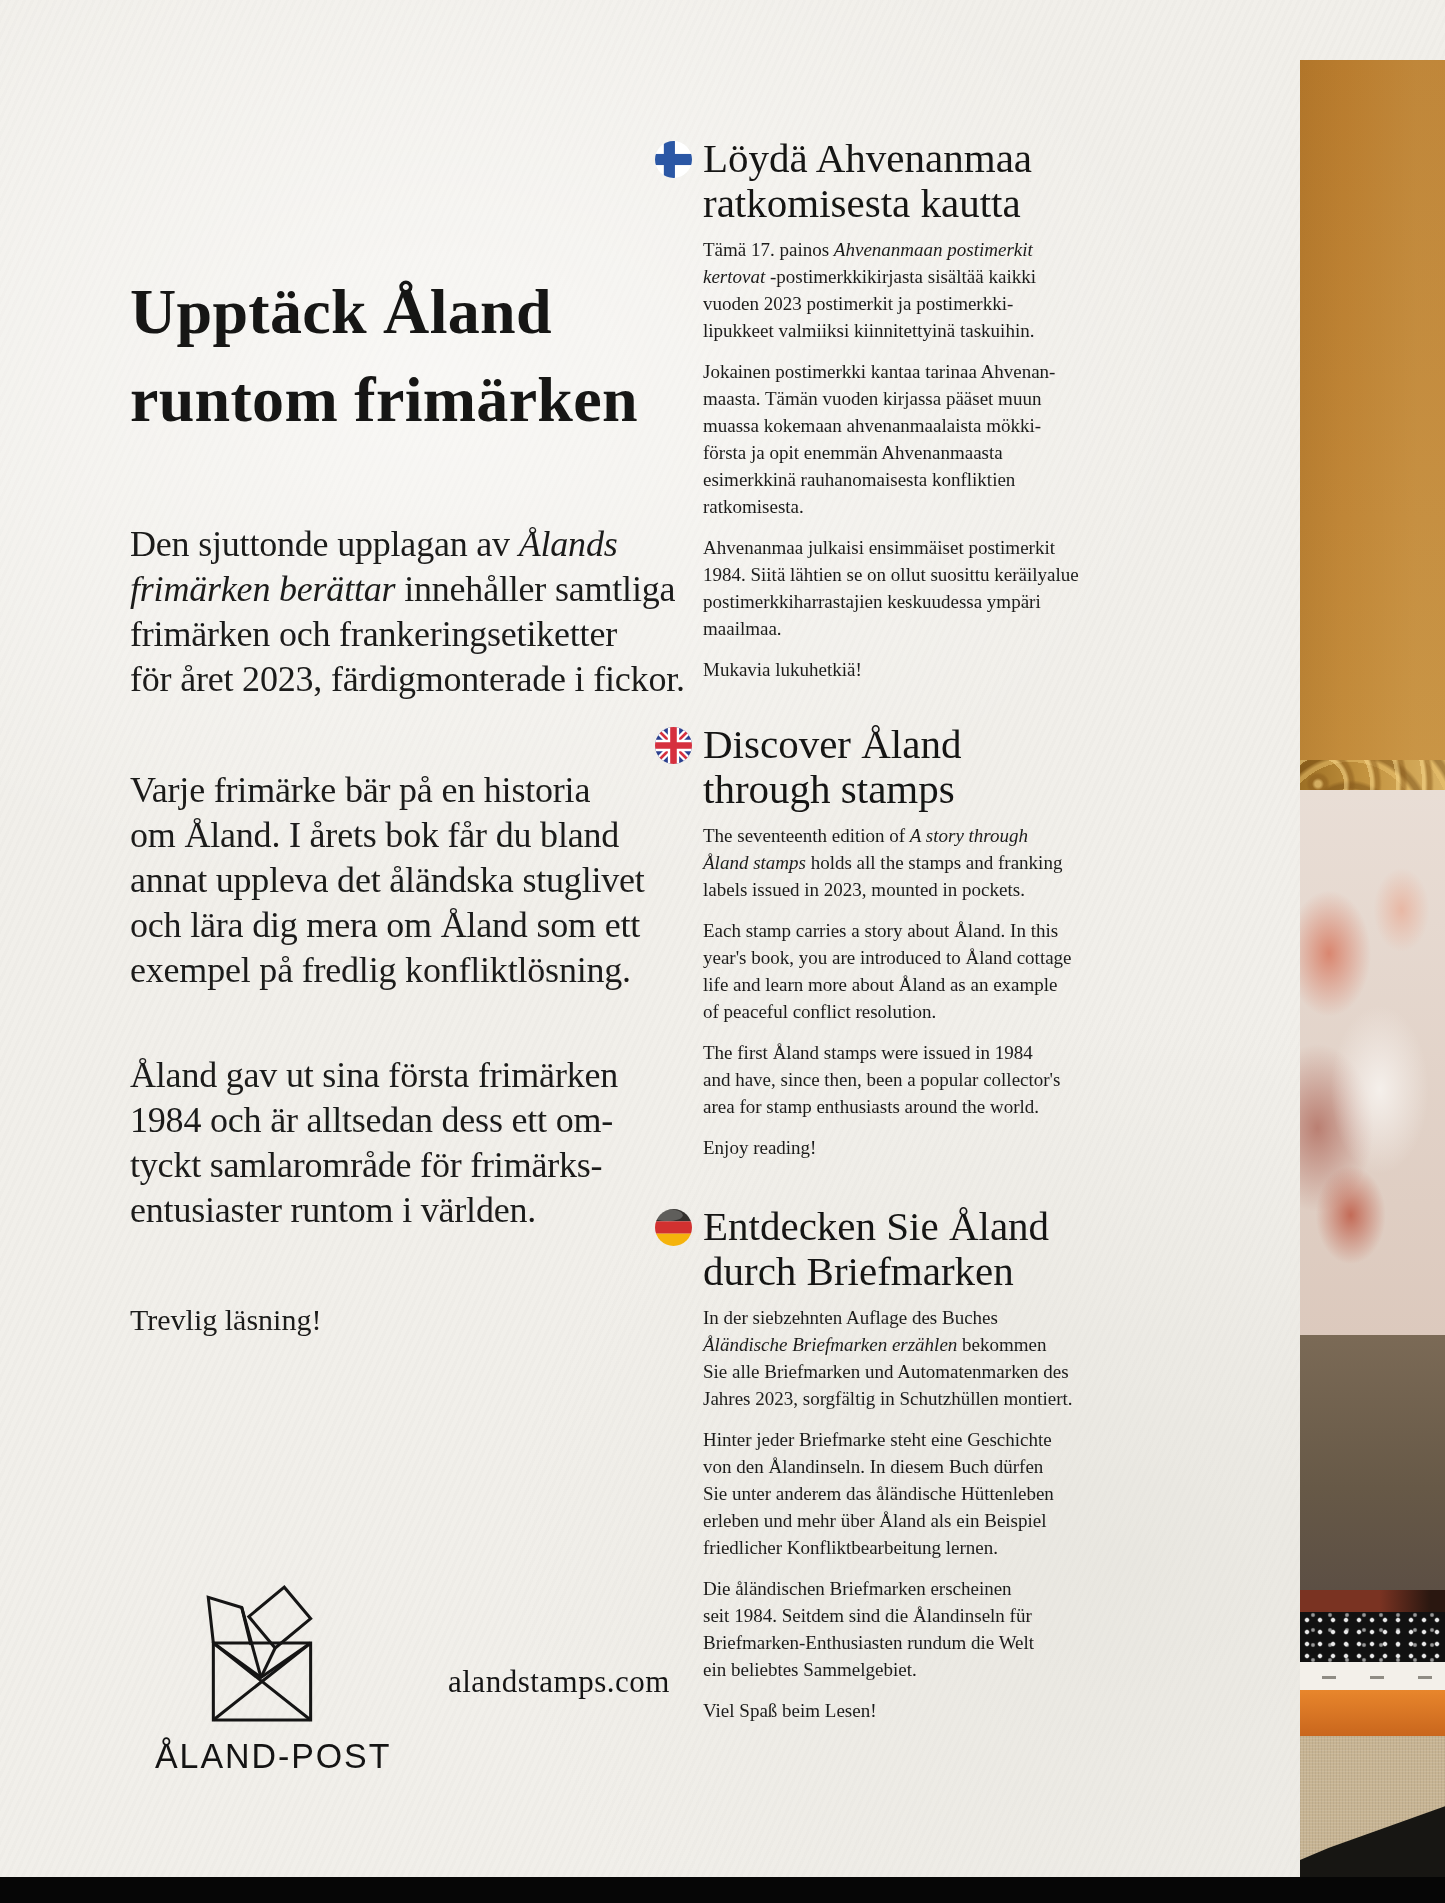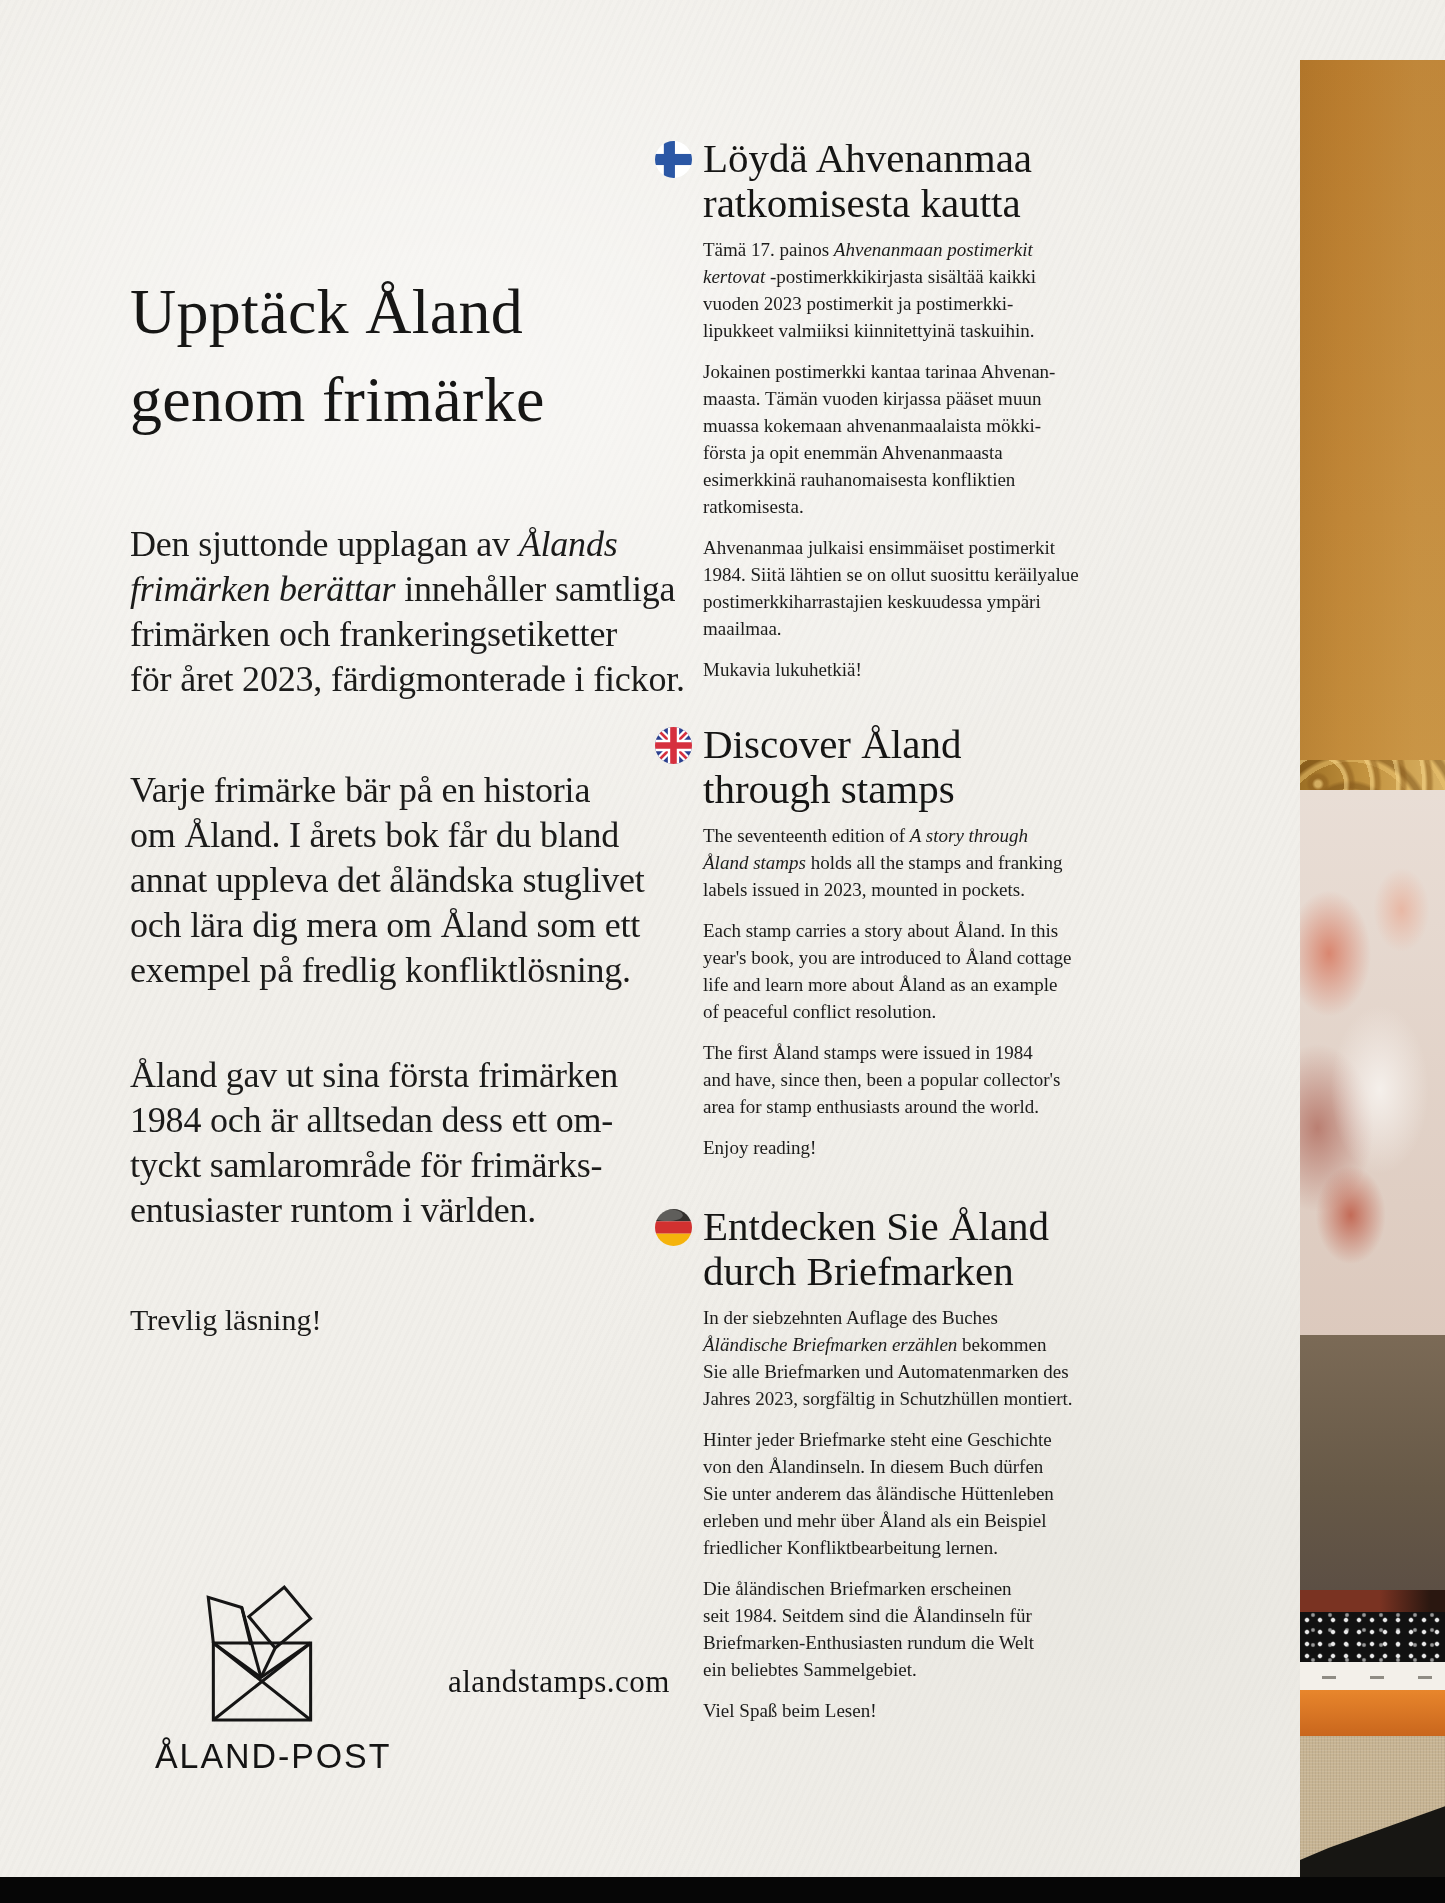--- a/index.html
+++ b/index.html
@@ -7,21 +7,21 @@
     position:relative; width:1445px; height:1903px; overflow:hidden;
     font-family:"Liberation Serif", serif; color:#1b1b1a;
     background:
       radial-gradient(1100px 750px at 30% 20%, rgba(255,255,255,0.55), rgba(255,255,255,0) 70%),
       radial-gradient(1000px 900px at 78% 82%, rgba(223,221,213,0.45), rgba(223,221,213,0) 62%),
       repeating-linear-gradient(115deg, rgba(0,0,0,0.013) 0 3px, rgba(255,255,255,0.015) 3px 7px),
       #f1efea;
   }
   
   .left-col{position:absolute; left:130px; top:268px; width:530px;}
-  .title{margin:0 0 78px 0; font-weight:400; font-size:64px; line-height:88px; letter-spacing:0.3px; color:#161615;}
+  .title{margin:0 0 78px 0; font-weight:700; font-size:64px; line-height:88px; letter-spacing:0.3px; color:#161615;}
   .title .hline{display:block; white-space:nowrap;}
   .sv-para{font-size:36px; line-height:45px; letter-spacing:-0.2px;}
   .sv-para .line{white-space:nowrap;}
   .mt66{margin-top:66px;} .mt58{margin-top:60px;}
   .sv-closing{margin-top:64px; font-size:30px; line-height:45px;}
   em{font-style:italic;}
   
   .right-col{position:absolute; left:703px; top:136px; width:400px;}
   .lang-section{position:relative;}
   .sec-gap{margin-top:39px;}
@@ -84,21 +84,21 @@
   .bottom-bar{position:absolute; left:0; top:1877px; width:1445px; height:26px; background:#060606;}
 </style>
 </head>
 <body>
 
 <div class="page">
 
   <div class="left-col">
     <h1 class="title">
       <span class="hline">Upptäck Åland</span>
-      <span class="hline">genom frimärke</span>
+      <span class="hline">runtom frimärken</span>
     </h1>
     <div class="sv-para">
         <div class="line"><span>Den sjuttonde upplagan av </span><em>Ålands</em></div>
         <div class="line"><em>frimärken berättar</em><span> innehåller samtliga</span></div>
         <div class="line"><span>frimärken och frankeringsetiketter</span></div>
         <div class="line"><span>för året 2023, färdigmonterade i fickor.</span></div>
       </div>
     <div class="sv-para mt66">
         <div class="line"><span>Varje frimärke bär på en historia</span></div>
         <div class="line"><span>om Åland. I årets bok får du bland</span></div>

